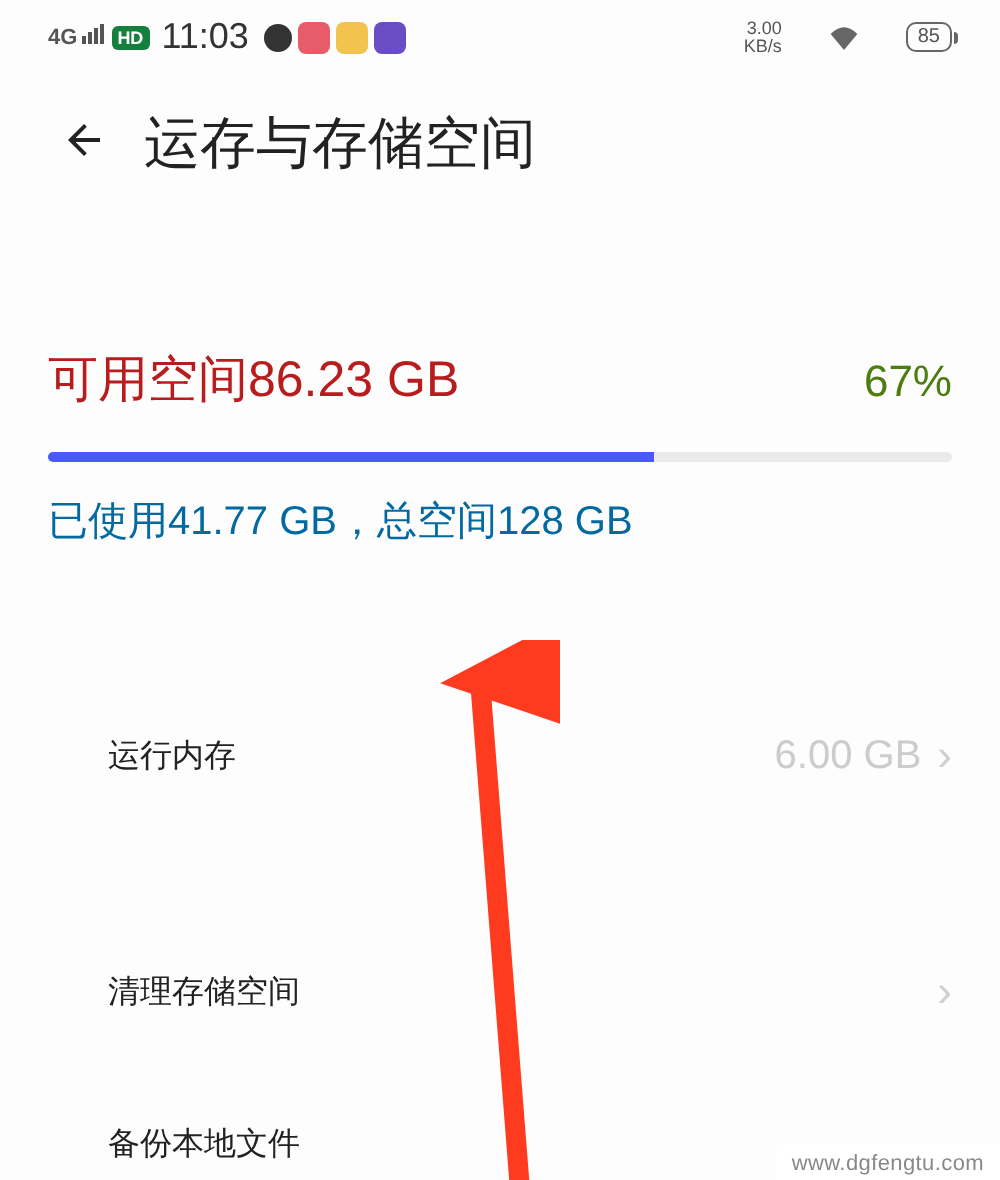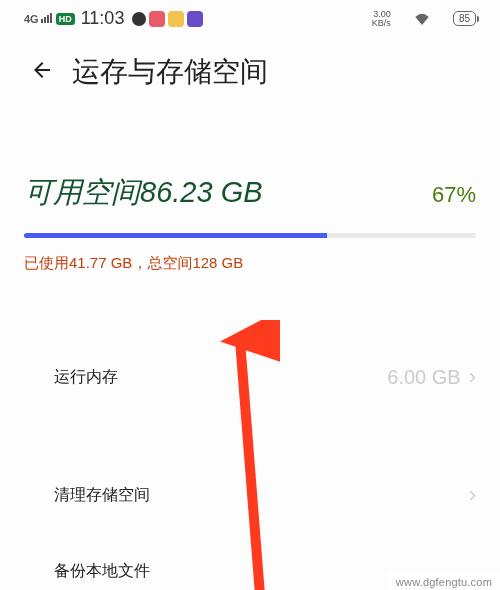--- a/index.html
+++ b/index.html
@@ -139,44 +139,43 @@
     }
     .storage-section {
       padding: 70px 24px 0 24px;
     }
     .storage-top {
       display: flex;
       justify-content: space-between;
       align-items: baseline;
     }
     .storage-avail {
-      font-size: 29px;
-      color: #14532d;
-      font-style: italic;
+      font-size: 25px;
+      color: #b91c1c;
     }
     .storage-pct {
       font-size: 22px;
       color: #4d7c0f;
     }
     .progress-bar {
       margin-top: 20px;
       width: 100%;
       height: 5px;
       background: #eaeaea;
       border-radius: 3px;
       overflow: hidden;
     }
     .progress-fill {
       height: 100%;
       background: #4a5af9;
     }
     .storage-detail {
       margin-top: 16px;
-      font-size: 15px;
-      color: #c2410c;
+      font-size: 20px;
+      color: #0369a1;
     }
     .row {
       display: flex;
       justify-content: space-between;
       align-items: center;
       padding: 0 24px;
       height: 68px;
       cursor: pointer;
     }
     .row-label {

